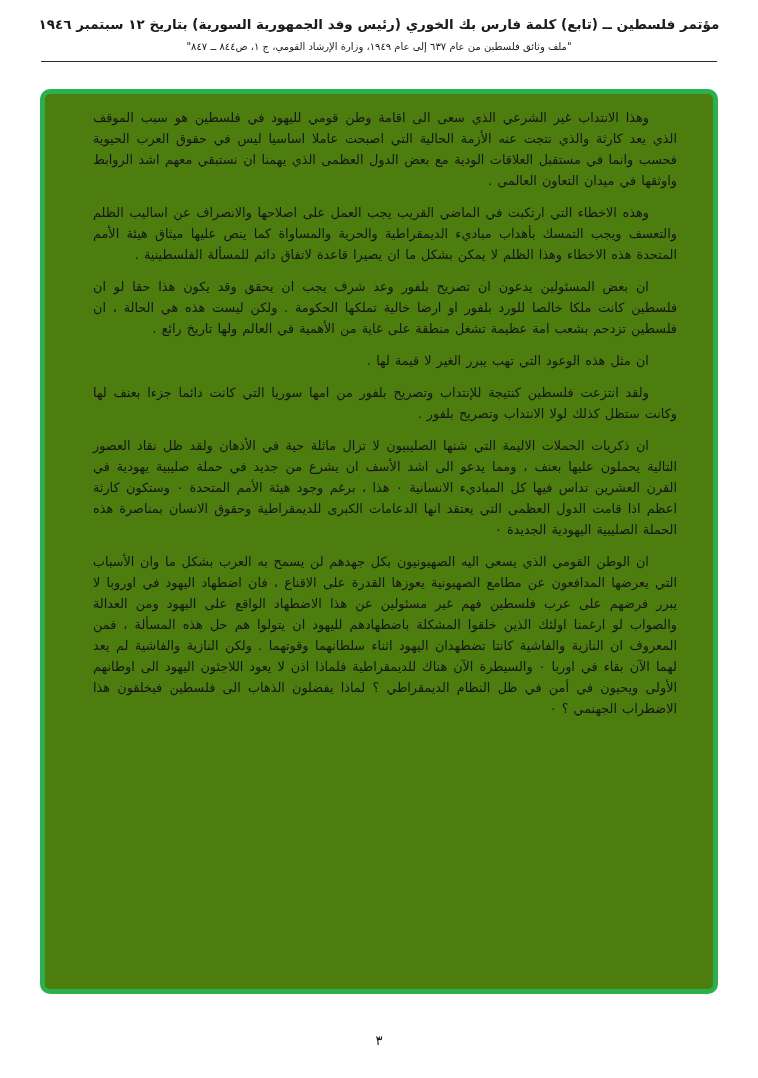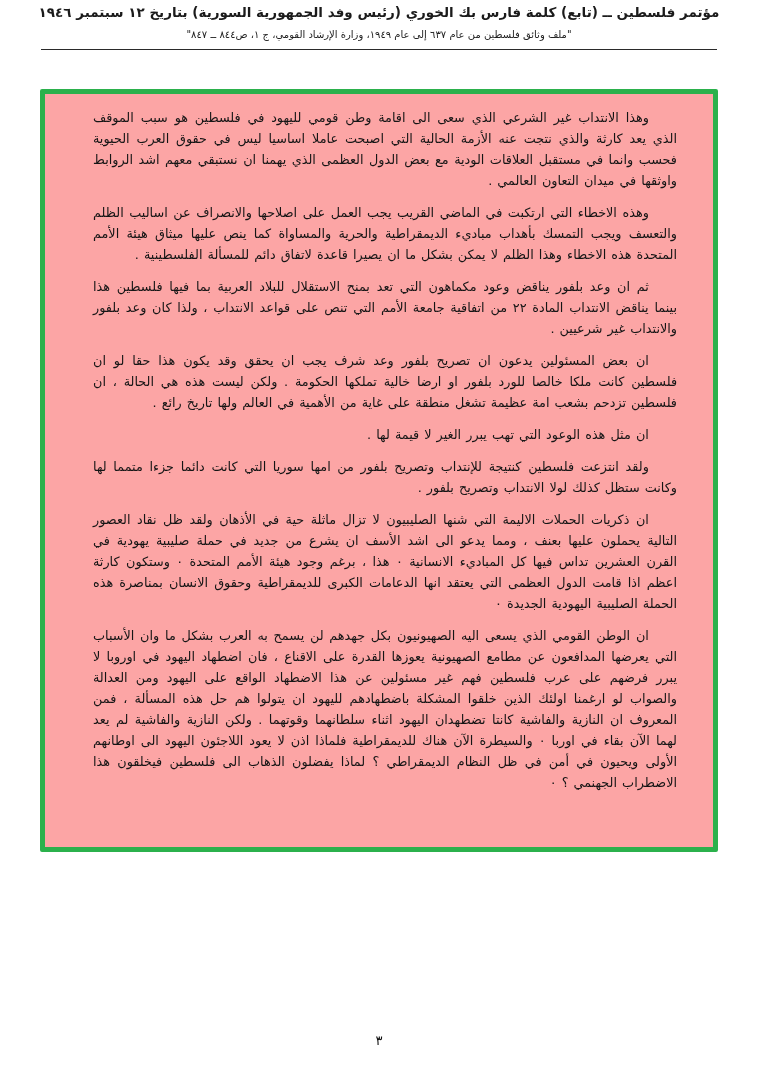--- a/index.html
+++ b/index.html
@@ -15,21 +15,21 @@
     position: relative;
     overflow: hidden;
   }
   .page {
     position: absolute;
     inset: 0;
     direction: rtl;
   }
   .header {
     text-align: center;
-    padding-top: 4px;
+    padding-top: 16px;
   }
   .doc-title {
     font-size: 13.5px;
     font-weight: bold;
     margin: 0 20px;
     letter-spacing: 0.2px;
   }
   .doc-source {
     font-size: 10px;
     margin-top: 9px;
@@ -39,26 +39,26 @@
     border: none;
     border-top: 1.6px solid #2a2a2a;
     width: 676px;
     margin: 9px auto 0 auto;
   }
   .text-frame {
     position: absolute;
     top: 89px;
     left: 40px;
     width: 678px;
-    height: 763px;
+    height: 905px;
     box-sizing: border-box;
     border: 5px solid #2bb14c;
-    border-radius: 2px;
+    border-radius: 10px;
     padding: 14px 36px 18px 48px;
-    background: #fca5a5;
+    background: #4d7c0f;
   }
   .text-frame p {
     margin: 0 0 11px 0;
     font-size: 12.8px;
     line-height: 1.64;
     text-align: justify;
     text-indent: 2.2em;
     word-spacing: 1px;
     color: #151515;
   }
@@ -82,23 +82,22 @@
 
   <div class="header">
     <h1 class="doc-title">مؤتمر فلسطين ــ (تابع) كلمة فارس بك الخوري (رئيس وفد الجمهورية السورية) بتاريخ ١٢ سبتمبر ١٩٤٦</h1>
     <div class="doc-source">"ملف وثائق فلسطين من عام ٦٣٧ إلى عام ١٩٤٩، وزارة الإرشاد القومي، ج ١، ص٨٤٤ ــ ٨٤٧"</div>
     <hr class="header-divider">
   </div>
 
   <div class="text-frame" style="border-color: rgb(43, 177, 76);">
     <p>وهذا الانتداب غير الشرعي الذي سعى الى اقامة وطن قومي لليهود في فلسطين هو سبب الموقف الذي يعد كارثة والذي نتجت عنه الأزمة الحالية التي اصبحت عاملا اساسيا ليس في حقوق العرب الحيوية فحسب وانما في مستقبل العلاقات الودية مع بعض الدول العظمى الذي يهمنا ان نستبقي معهم اشد الروابط واوثقها في ميدان التعاون العالمي .</p>
     <p>وهذه الاخطاء التي ارتكبت في الماضي القريب يجب العمل على اصلاحها والانصراف عن اساليب الظلم والتعسف ويجب التمسك بأهداب مباديء الديمقراطية والحرية والمساواة كما ينص عليها ميثاق هيئة الأمم المتحدة هذه الاخطاء وهذا الظلم لا يمكن بشكل ما ان يصيرا قاعدة لاتفاق دائم للمسألة الفلسطينية .</p>
-    <p>ثم ان وعد بلفور يناقض وعود مكماهون التي تعد بمنح الاستقلال للبلاد العربية بما فيها فلسطين هذا بينما يناقض الانتداب المادة ٢٢ من اتفاقية جامعة الأمم التي تنص على قواعد الانتداب ، ولذا كان وعد بلفور والانتداب غير شرعيين .</p>
     <p>ان بعض المسئولين يدعون ان تصريح بلفور وعد شرف يجب ان يحقق وقد يكون هذا حقا لو ان فلسطين كانت ملكا خالصا للورد بلفور او ارضا خالية تملكها الحكومة . ولكن ليست هذه هي الحالة ، ان فلسطين تزدحم بشعب امة عظيمة تشغل منطقة على غاية من الأهمية في العالم ولها تاريخ رائع .</p>
     <p class="short-line">ان مثل هذه الوعود التي تهب يبرر الغير لا قيمة لها .</p>
-    <p>ولقد انتزعت فلسطين كنتيجة للإنتداب وتصريح بلفور من امها سوريا التي كانت دائما جزءا متمما لها وكانت ستظل كذلك لولا الانتداب وتصريح بلفور .</p>
+    <p>ولقد انتزعت فلسطين كنتيجة للإنتداب وتصريح بلفور من امها سوريا التي كانت دائما جزءا بعنف لها وكانت ستظل كذلك لولا الانتداب وتصريح بلفور .</p>
     <p>ان ذكريات الحملات الاليمة التي شنها الصليبيون لا تزال ماثلة حية في الأذهان ولقد ظل نقاد العصور التالية يحملون عليها بعنف ، ومما يدعو الى اشد الأسف ان يشرع من جديد في حملة صليبية يهودية في القرن العشرين تداس فيها كل المباديء الانسانية ٠ هذا ، برغم وجود هيئة الأمم المتحدة ٠ وستكون كارثة اعظم اذا قامت الدول العظمى التي يعتقد انها الدعامات الكبرى للديمقراطية وحقوق الانسان بمناصرة هذه الحملة الصليبية اليهودية الجديدة ٠</p>
     <p>ان الوطن القومي الذي يسعى اليه الصهيونيون بكل جهدهم لن يسمح به العرب بشكل ما وان الأسباب التي يعرضها المدافعون عن مطامع الصهيونية يعوزها القدرة على الاقناع ، فان اضطهاد اليهود في اوروبا لا يبرر فرضهم على عرب فلسطين فهم غير مسئولين عن هذا الاضطهاد الواقع على اليهود ومن العدالة والصواب لو ارغمنا اولئك الذين خلقوا المشكلة باضطهادهم لليهود ان يتولوا هم حل هذه المسألة ، فمن المعروف ان النازية والفاشية كانتا تضطهدان اليهود اثناء سلطانهما وقوتهما . ولكن النازية والفاشية لم يعد لهما الآن بقاء في اوربا ٠ والسيطرة الآن هناك للديمقراطية فلماذا اذن لا يعود اللاجئون اليهود الى اوطانهم الأولى ويحيون في أمن في ظل النظام الديمقراطي ؟ لماذا يفضلون الذهاب الى فلسطين فيخلقون هذا الاضطراب الجهنمي ؟ ٠</p>
   </div>
 
   <div class="page-number">٣</div>
 
 </div>
 
 </body></html>

